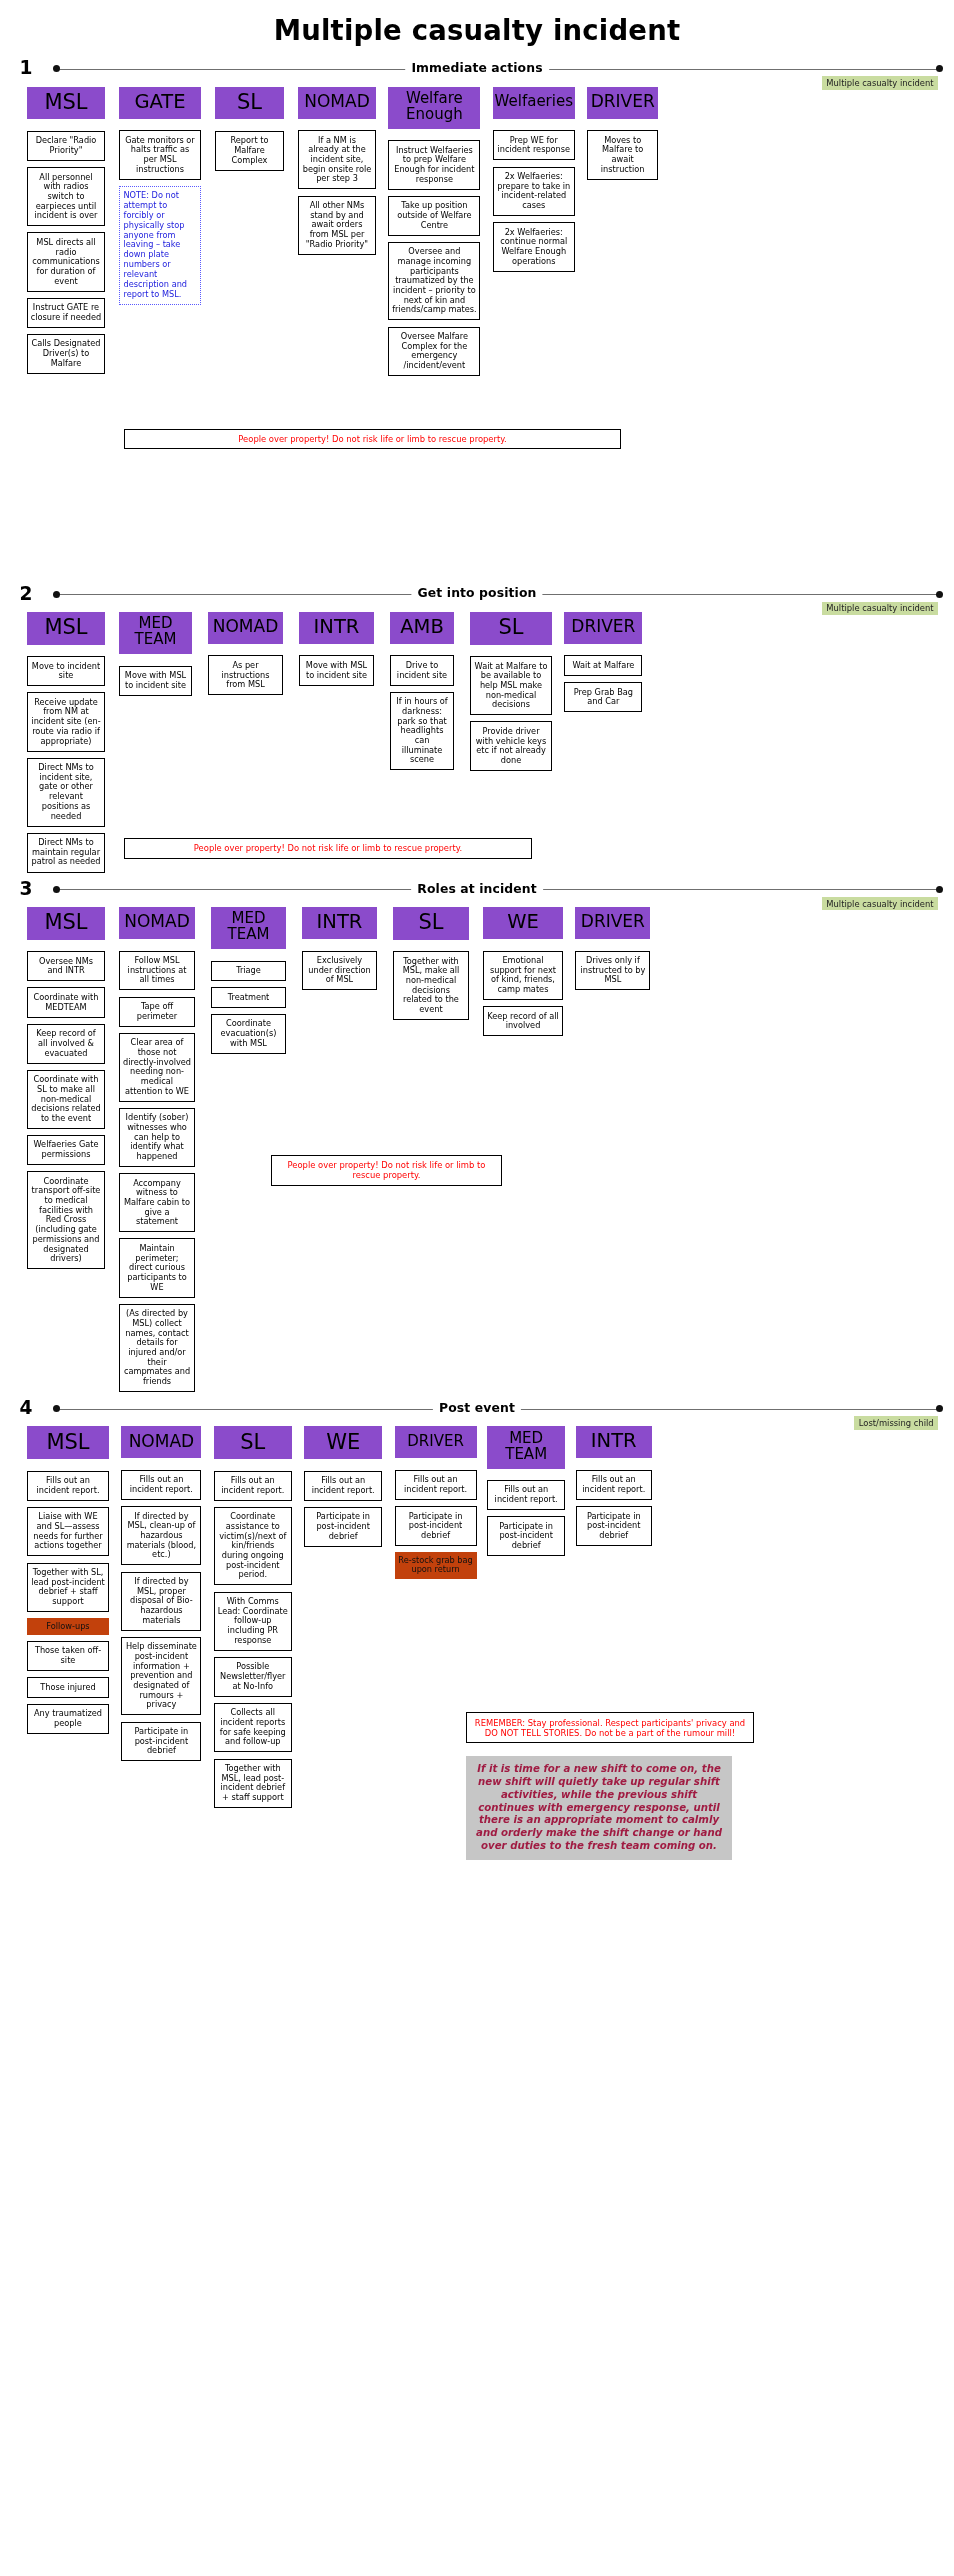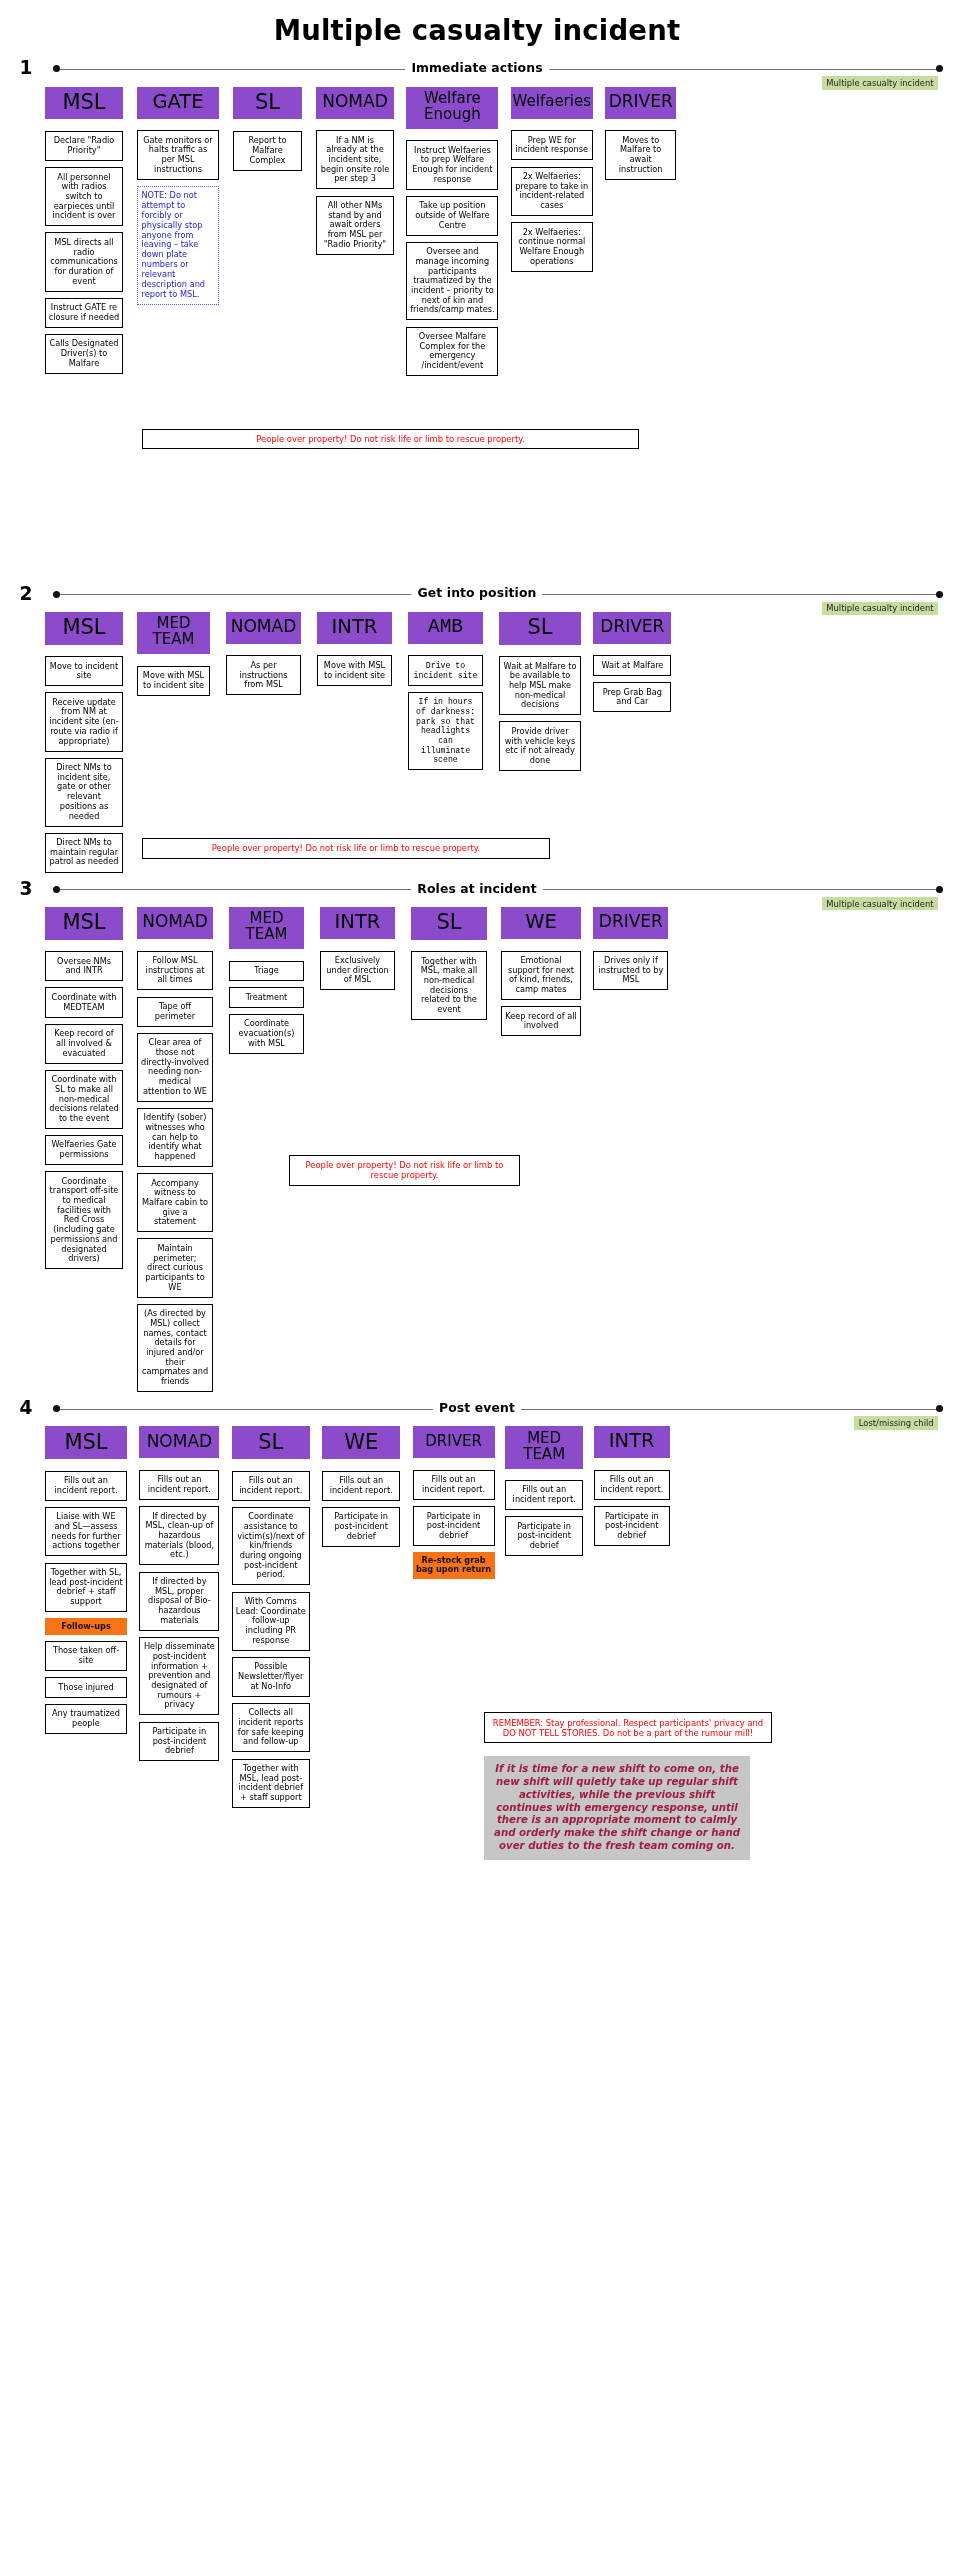--- a/index.html
+++ b/index.html
@@ -45,21 +45,21 @@
     font-size:12.4px; font-weight:bold; letter-spacing:0.1px;
     white-space:nowrap;
   }
   .rule-badge {
     position:absolute; right:16px; top:18px;
     background:#c9dca0; color:#222;
     font-size:8.4px; padding:1.8px 4.4px; white-space:nowrap;
   }
 
   
-  .cols { position:relative; display:flex; padding:0 23px 0 27px; gap:0; align-items:flex-start;margin-left:18px; }
+  .cols { position:relative; display:flex; padding:0 23px 0 27px; gap:0; align-items:flex-start; }
   .col { display:flex; flex-direction:column; align-items:center; }
 
   .role-chip {
     background:#8b4bcb;
     color:#000;
     font-size:21px;
     font-weight:400;
     text-align:center;
     line-height:1.05;
     padding:4.4px 3.5px 6.2px 3.5px;
@@ -85,23 +85,23 @@
     color:#2222dd;
     background:#fff;
     font-size:8.2px;
     line-height:1.2;
     text-align:left;
     padding:4.4px 3.5px;
     margin-bottom:6.2px;
     width:100%;
   }
   .green-note {
-    background:#f97316; color:#111;
+    background:#c2410c; color:#111;
     font-size:8.2px; line-height:1.18; padding:3.5px 2.7px;
-    margin-bottom:6.2px; width:100%; text-align:center;font-weight:bold;
+    margin-bottom:6.2px; width:100%; text-align:center;
   }
 
   .banner {
     position:absolute;
     border:1.4px solid #000; background:#fff;
     color:#ff0000; font-size:8.4px; text-align:center;
     padding:4.4px 5.3px;
   }
   .banner-wide {
     border:1.4px solid #000; background:#fff;
@@ -195,21 +195,21 @@
           <div class="bx">Move with MSL to incident site</div>
         </div>
         <div class="col" style="width: 75px; margin-right: 16px;">
           <div class="role-chip" style="font-size: 17px; background: rgb(139, 75, 203);">NOMAD</div>
           <div class="bx">As per instructions from MSL</div>
         </div>
         <div class="col" style="width: 75px; margin-right: 16px;">
           <div class="role-chip" style="font-size: 19.5px; background: rgb(139, 75, 203);">INTR</div>
           <div class="bx">Move with MSL to incident site</div>
         </div>
-        <div class="col" style="width: 75px; margin-right: 16px; font-family: Liberation Mono, monospace;">
+        <div class="col" style="width: 64px; margin-right: 16px;">
           <div class="role-chip" style="font-size: 19.5px; background: rgb(139, 75, 203);">AMB</div>
           <div class="bx">Drive to incident site</div>
           <div class="bx">If in hours of darkness: park so that headlights can illuminate scene</div>
         </div>
         <div class="col" style="width: 82px; margin-right: 12.4px;">
           <div class="role-chip" style="font-size: 21px; background: rgb(139, 75, 203);">SL</div>
           <div class="bx">Wait at Malfare to be available to help MSL make non-medical decisions</div>
           <div class="bx">Provide driver with vehicle keys etc if not already done</div>
         </div>
         <div class="col" style="width: 78px;">

